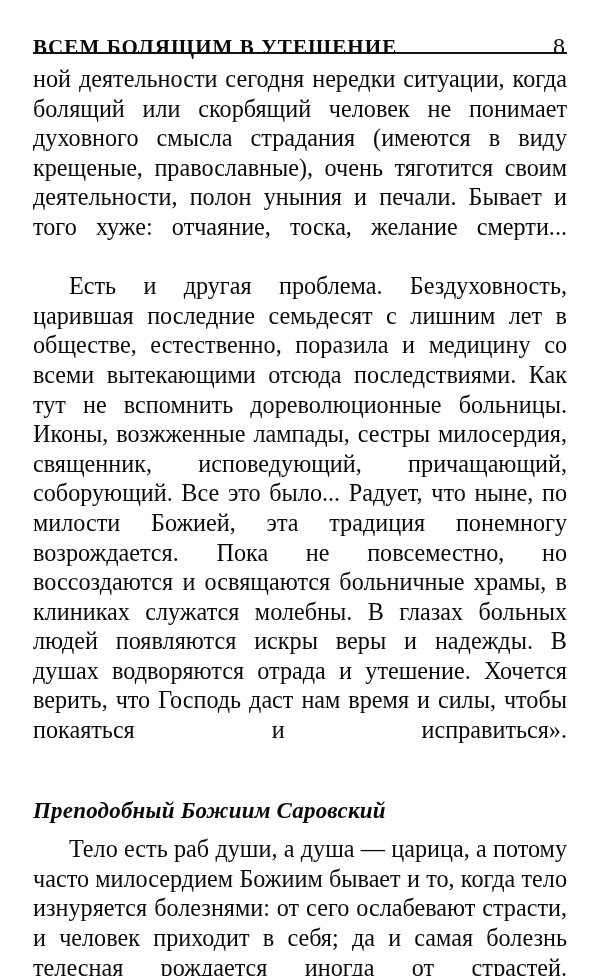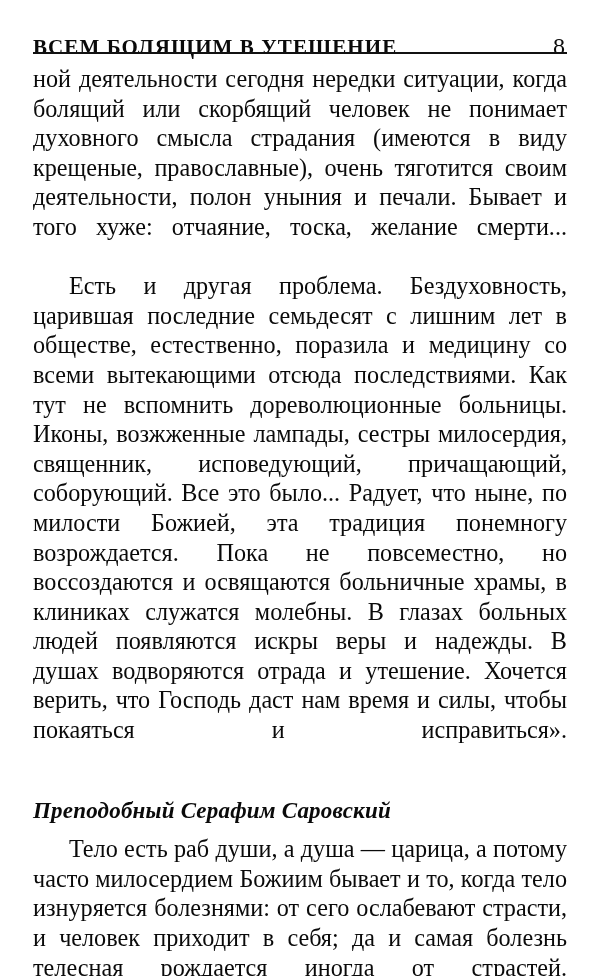--- a/index.html
+++ b/index.html
@@ -119,21 +119,21 @@
   <div class="header-rule"></div>
 
   <div class="column">
 
     <p class="body cont">ной деятельности сегодня нередки ситуации, когда болящий или скорбящий человек не понимает духовного смысла страдания (имеются в виду крещеные, православные), очень тяготится своим деятельности, полон уныния и печали. Бывает и того хуже: отчаяние, тоска, желание смерти...</p>
 
     <p class="body">Есть и другая проблема. Бездуховность, царившая последние семьдесят с лишним лет в обществе, естественно, поразила и медицину со всеми вытекающими отсюда последствиями. Как тут не вспомнить дореволюционные больницы. Иконы, возжженные лампады, сестры милосердия, священник, исповедующий, причащающий, соборующий. Все это было... Радует, что ныне, по милости Божией, эта традиция понемногу возрождается. Пока не повсеместно, но воссоздаются и освящаются больничные храмы, в клиниках служатся молебны. В глазах больных людей появляются искры веры и надежды. В душах водворяются отрада и утешение. Хочется верить, что Господь даст нам время и силы, чтобы покаяться и исправиться».</p>
 
     <div class="gap-before-subhead"></div>
 
-    <p class="subhead">Преподобный Серафим Саровский</p>
+    <p class="subhead">Преподобный Божиим Саровский</p>
 
     <div class="gap-after-subhead"></div>
 
     <p class="body">Тело есть раб души, а душа — царица, а потому часто милосердием Божиим бывает и то, когда тело изнуряется болезнями: от сего ослабевают страсти, и человек приходит в себя; да и самая болезнь телесная рождается иногда от страстей.</p>
 
   </div>
 
 </div>
 
 </body></html>

